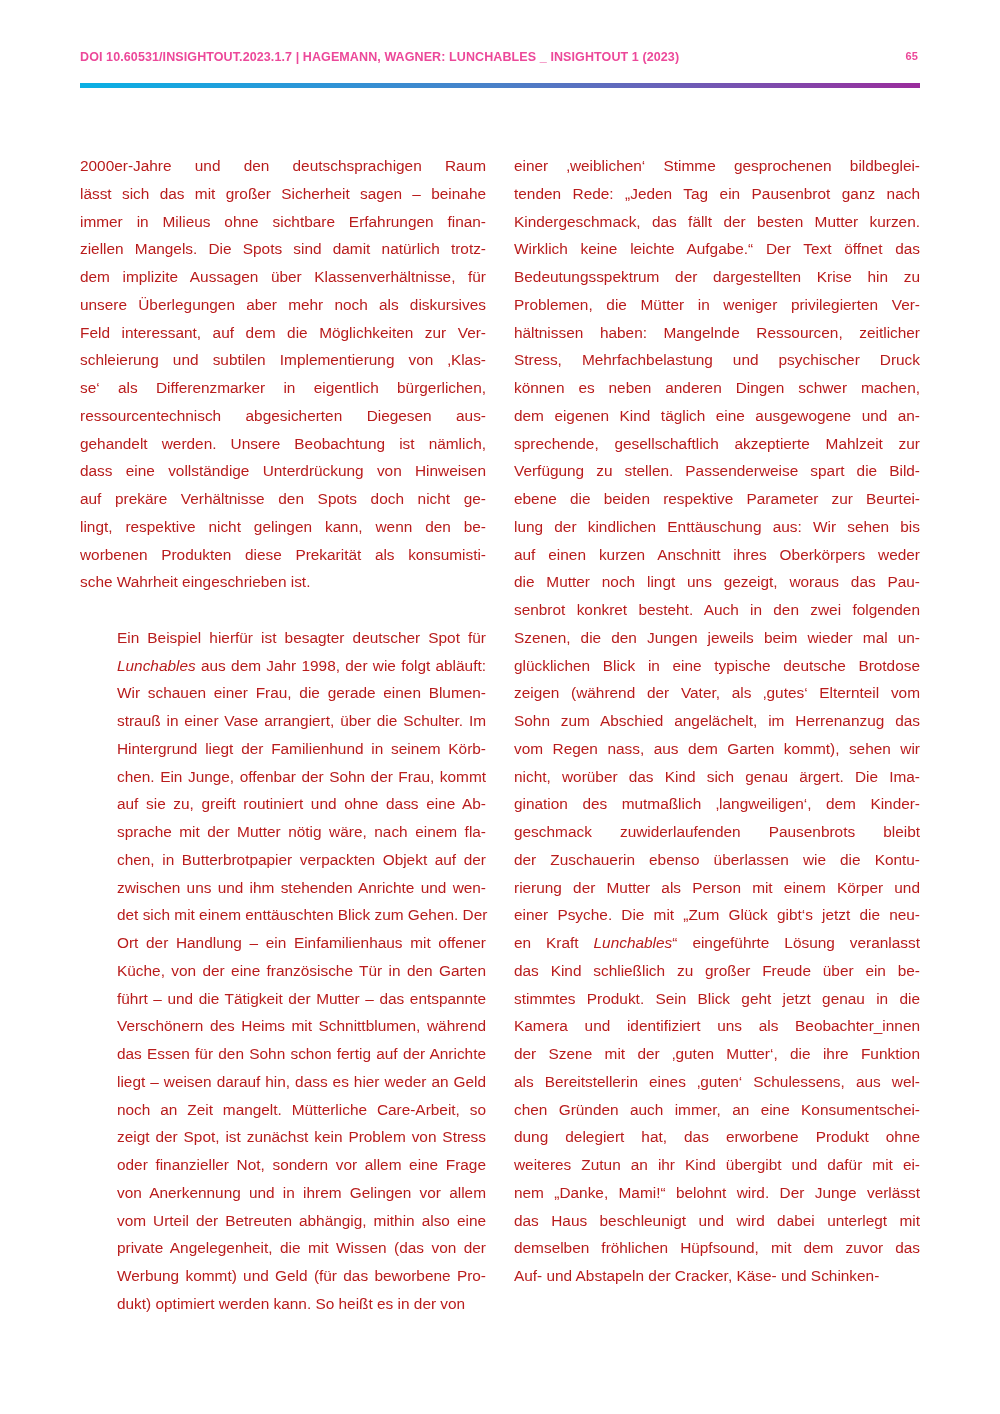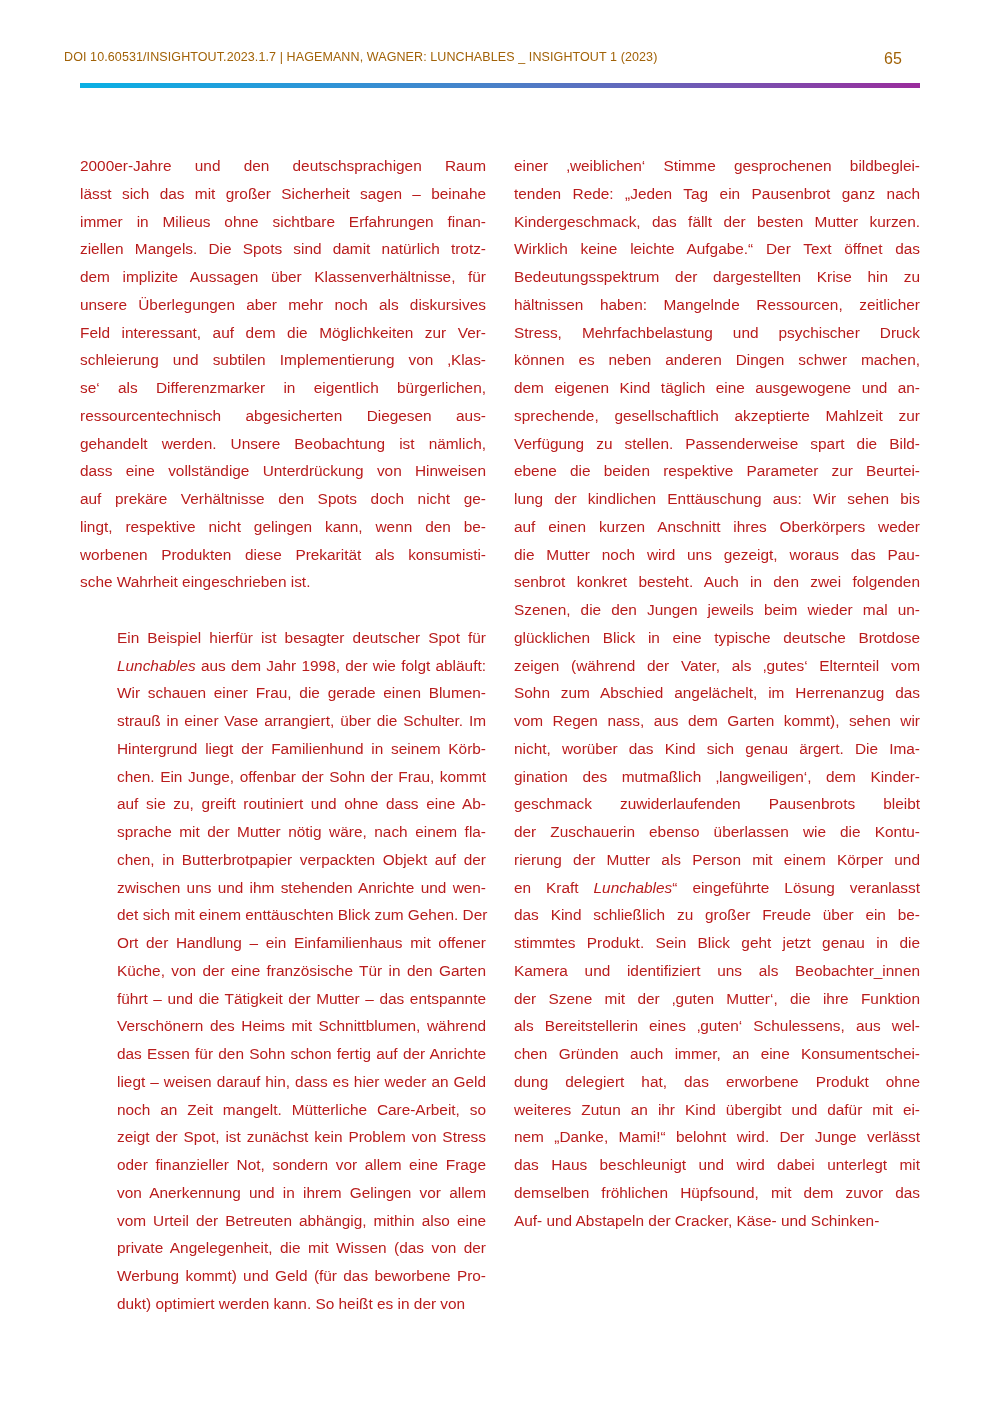--- a/index.html
+++ b/index.html
@@ -1,24 +1,24 @@
 <!DOCTYPE html>
 <html><head>
   <meta charset="utf-8">
   <style>
     html, body { margin: 0; padding: 0; background: #ffffff; }
     body { width: 1000px; height: 1414px; position: relative; overflow: hidden; }
     .page { position: absolute; left: 0; top: 0; width: 1000px; height: 1414px; background: #fff; }
     .running-head {
-      position: absolute; left: 64px; top: 50px; width: 840px; height: 20px;
-      font-family: "Liberation Sans", sans-serif; font-weight: normal; font-size: 12.5px;
-      color: #a16207; letter-spacing: 0.1px; white-space: nowrap;
+      position: absolute; left: 80px; top: 50px; width: 840px; height: 20px;
+      font-family: "Liberation Sans", sans-serif; font-weight: bold; font-size: 12.5px;
+      color: #ec4899; letter-spacing: 0.1px; white-space: nowrap;
     }
     .running-head .left { position: absolute; left: 0; top: 0; }
-    .running-head .pagenum { position: absolute; right: 2px; top: 0; font-size: 16px; }
+    .running-head .pagenum { position: absolute; right: 2px; top: 0; font-size: 11px; }
     .rule {
       position: absolute; left: 80px; top: 83px; width: 840px; height: 5px;
       background: linear-gradient(to right, #0ab0e4 0%, #2f93d6 30%, #4a80c8 50%, #6a60b8 70%, #9a2c9c 100%);
     }
     .col {
       position: absolute; top: 152px; width: 406px;
       font-family: Liberation Sans, sans-serif; font-size: 15.4px; line-height: 27.75px;
       color: #b91c1c; text-align: justify; hyphens: manual;
     }
     .col.left { left: 80px; }
@@ -87,41 +87,43 @@
       </p>
   </div>
 
   <div class="col right">
     <p>
         <span class="line">einer ‚weiblichen‘ Stimme gesprochenen bildbeglei-</span>
         <span class="line">tenden Rede: „Jeden Tag ein Pausenbrot ganz nach</span>
         <span class="line">Kindergeschmack, das fällt der besten Mutter kurzen.</span>
         <span class="line">Wirklich keine leichte Aufgabe.“ Der Text öffnet das</span>
         <span class="line">Bedeutungsspektrum der dargestellten Krise hin zu</span>
+        <span class="line">Problemen, die Mütter in weniger privilegierten Ver-</span>
         <span class="line">hältnissen haben: Mangelnde Ressourcen, zeitlicher</span>
         <span class="line">Stress, Mehrfachbelastung und psychischer Druck</span>
         <span class="line">können es neben anderen Dingen schwer machen,</span>
         <span class="line">dem eigenen Kind täglich eine ausgewogene und an-</span>
         <span class="line">sprechende, gesellschaftlich akzeptierte Mahlzeit zur</span>
         <span class="line">Verfügung zu stellen. Passenderweise spart die Bild-</span>
         <span class="line">ebene die beiden respektive Parameter zur Beurtei-</span>
         <span class="line">lung der kindlichen Enttäuschung aus: Wir sehen bis</span>
         <span class="line">auf einen kurzen Anschnitt ihres Oberkörpers weder</span>
-        <span class="line">die Mutter noch wird uns gezeigt, woraus das Pau-</span>
+        <span class="line">die Mutter noch lingt uns gezeigt, woraus das Pau-</span>
         <span class="line">senbrot konkret besteht. Auch in den zwei folgenden</span>
         <span class="line">Szenen, die den Jungen jeweils beim wieder mal un-</span>
         <span class="line">glücklichen Blick in eine typische deutsche Brotdose</span>
         <span class="line">zeigen (während der Vater, als ‚gutes‘ Elternteil vom</span>
         <span class="line">Sohn zum Abschied angelächelt, im Herrenanzug das</span>
         <span class="line">vom Regen nass, aus dem Garten kommt), sehen wir</span>
         <span class="line">nicht, worüber das Kind sich genau ärgert. Die Ima-</span>
         <span class="line">gination des mutmaßlich ‚langweiligen‘, dem Kinder-</span>
         <span class="line">geschmack zuwiderlaufenden Pausenbrots bleibt</span>
         <span class="line">der Zuschauerin ebenso überlassen wie die Kontu-</span>
         <span class="line">rierung der Mutter als Person mit einem Körper und</span>
+        <span class="line">einer Psyche. Die mit „Zum Glück gibt‘s jetzt die neu-</span>
         <span class="line">en Kraft <em>Lunchables</em>“ eingeführte Lösung veranlasst</span>
         <span class="line">das Kind schließlich zu großer Freude über ein be-</span>
         <span class="line">stimmtes Produkt. Sein Blick geht jetzt genau in die</span>
         <span class="line">Kamera und identifiziert uns als Beobachter_innen</span>
         <span class="line">der Szene mit der ‚guten Mutter‘, die ihre Funktion</span>
         <span class="line">als Bereitstellerin eines ‚guten‘ Schulessens, aus wel-</span>
         <span class="line">chen Gründen auch immer, an eine Konsumentschei-</span>
         <span class="line">dung delegiert hat, das erworbene Produkt ohne</span>
         <span class="line">weiteres Zutun an ihr Kind übergibt und dafür mit ei-</span>
         <span class="line">nem „Danke, Mami!“ belohnt wird. Der Junge verlässt</span>

